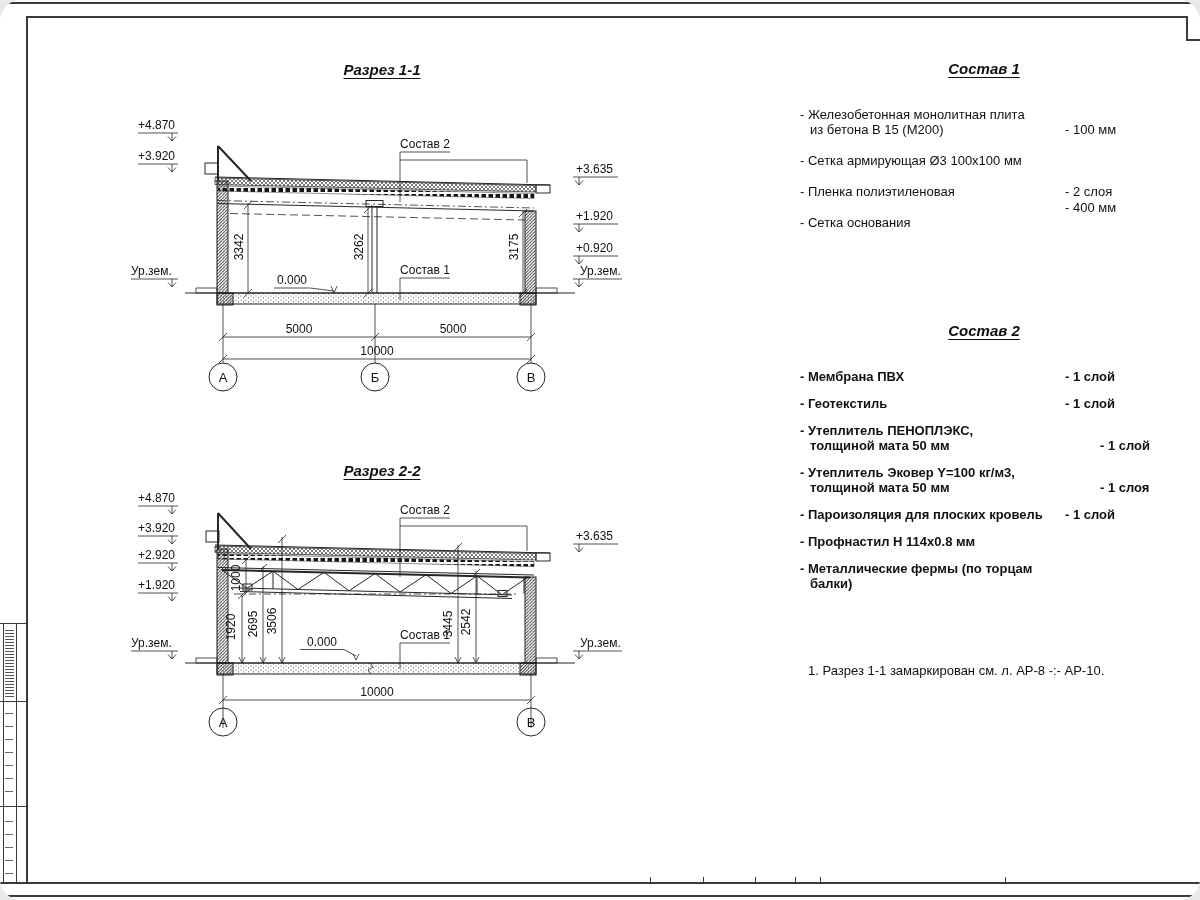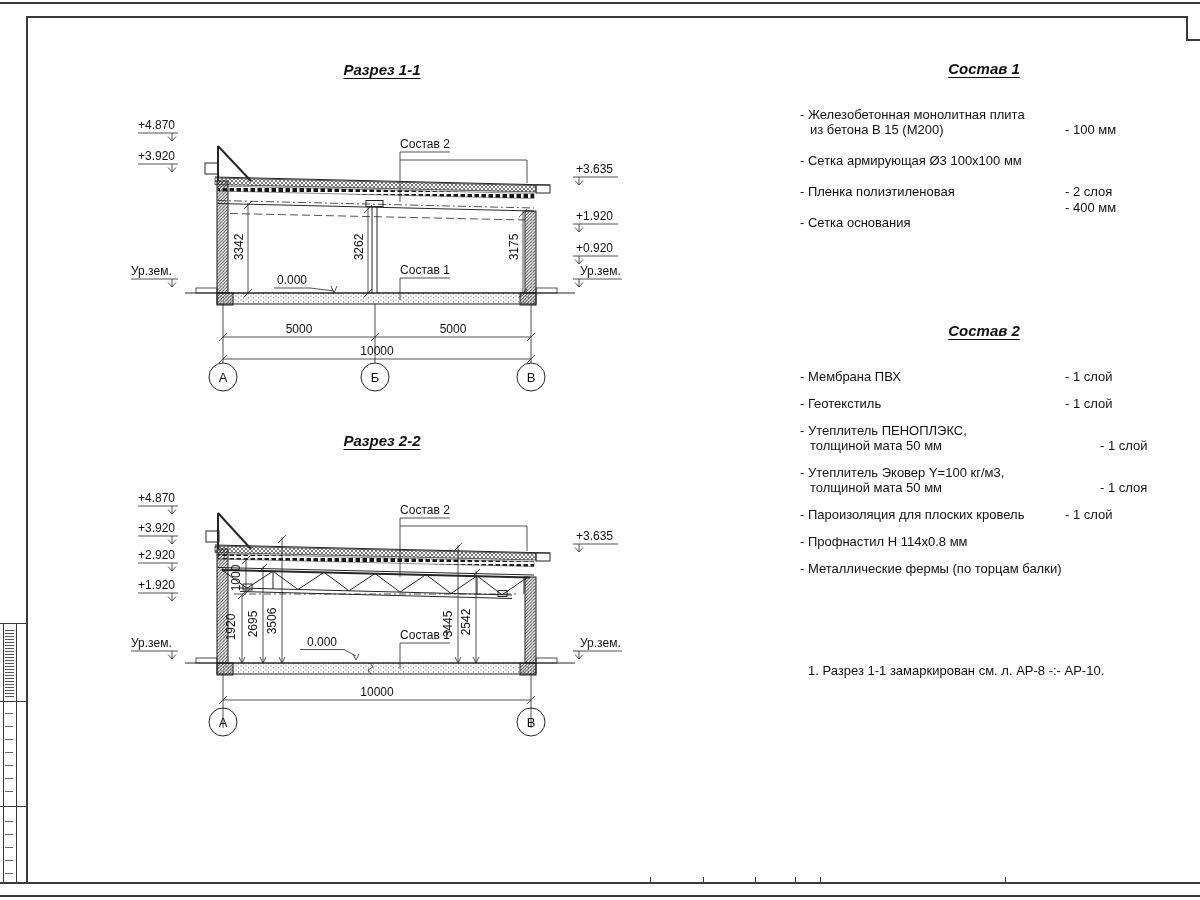--- a/index.html
+++ b/index.html
@@ -1,36 +1,36 @@
 <!DOCTYPE html>
 <html><head>
 <meta charset="utf-8">
 <style>
   html,body{margin:0;padding:0;background:#e8e8e8;}
   .sheet{position:relative;width:1200px;height:900px;background:#ffffff;overflow:hidden;
-         font-family:"Liberation Sans",sans-serif;color:#111;}
+         font-family:"Liberation Sans",sans-serif;color:#111;border-radius:21px;}
   .fl{position:absolute;background:#3a3a3a;}
   .mcell{position:absolute;}
   .sec-title{position:absolute;width:150px;text-align:center;
     font:italic bold 15px "Liberation Sans",sans-serif;color:#111;
     text-decoration:underline;text-underline-offset:3px;}
   .dsvg{position:absolute;}
   .tx{font-family:"Liberation Sans",sans-serif;font-size:12px;fill:#111;}
   .tm{text-anchor:middle;}
   .ax{font-family:"Liberation Sans",sans-serif;font-size:13px;fill:#111;text-anchor:middle;}
   .ln{stroke:#262626;stroke-width:1;fill:none;}
   .lt{stroke-width:0.8;}
   .lk{stroke-width:2;}
   .dd{stroke-dasharray:8 3 2 3;}
   .spec{position:absolute;width:392px;font:13px/15px "Liberation Sans",sans-serif;color:#111;}
   .spec-title{text-align:center;padding-right:24px;margin-bottom:30px;
     font:italic bold 15px "Liberation Sans",sans-serif;
     text-decoration:underline;text-underline-offset:3px;}
   .srow{position:relative;margin-bottom:16px;}
-  .spec2 .srow{margin-bottom:12px;}
+  .spec2 .srow{margin-bottom:12px;font-weight:bold;}
   .stx{max-width:258px;white-space:pre-line;padding-left:10px;text-indent:-10px;}
   .sv{position:absolute;left:265px;bottom:0;white-space:nowrap;}
   .spec2 .srow:nth-child(3) .sv,
   .spec2 .srow:nth-child(4) .sv{left:300px;}
   .notes{position:absolute;font:13px/17px "Liberation Sans",sans-serif;color:#111;margin-top:28px;}
 </style>
 </head>
 <body>
 
 <div class="sheet">
@@ -53,21 +53,21 @@
   <div class="mcell" style="left:5px;top:812px;width:8px;height:62px;background:repeating-linear-gradient(0deg,#666 0 1px,transparent 1px 13px)"></div>
 
   <div class="fl" style="left:650px;top:877px;width:1.2px;height:5px"></div>
   <div class="fl" style="left:703px;top:877px;width:1.2px;height:5px"></div>
   <div class="fl" style="left:755px;top:877px;width:1.2px;height:5px"></div>
   <div class="fl" style="left:795px;top:877px;width:1.2px;height:5px"></div>
   <div class="fl" style="left:820px;top:877px;width:1.2px;height:5px"></div>
   <div class="fl" style="left:1005px;top:877px;width:1.2px;height:5px"></div>
 
   <div class="sec-title" style="left:307px;top:61px">Разрез 1-1</div>
-  <div class="sec-title" style="left:307px;top:432px">Разрез 2-2</div>
+  <div class="sec-title" style="left:307px;top:462px">Разрез 2-2</div>
 
   <svg class="dsvg" style="left:110px;top:55px" width="580" height="350" viewBox="0 0 580 350">
     <defs>
       <pattern id="p1h" width="5" height="5" patternUnits="userSpaceOnUse">
           <path d="M0,5 L5,0" stroke="#333" stroke-width="0.8"></path>
         </pattern>
       <pattern id="p1f" width="3.2" height="3.2" patternUnits="userSpaceOnUse">
           <path d="M0,3.2 L3.2,0" stroke="#222" stroke-width="0.9"></path>
         </pattern>
       <pattern id="p1x" width="4" height="4" patternUnits="userSpaceOnUse">

